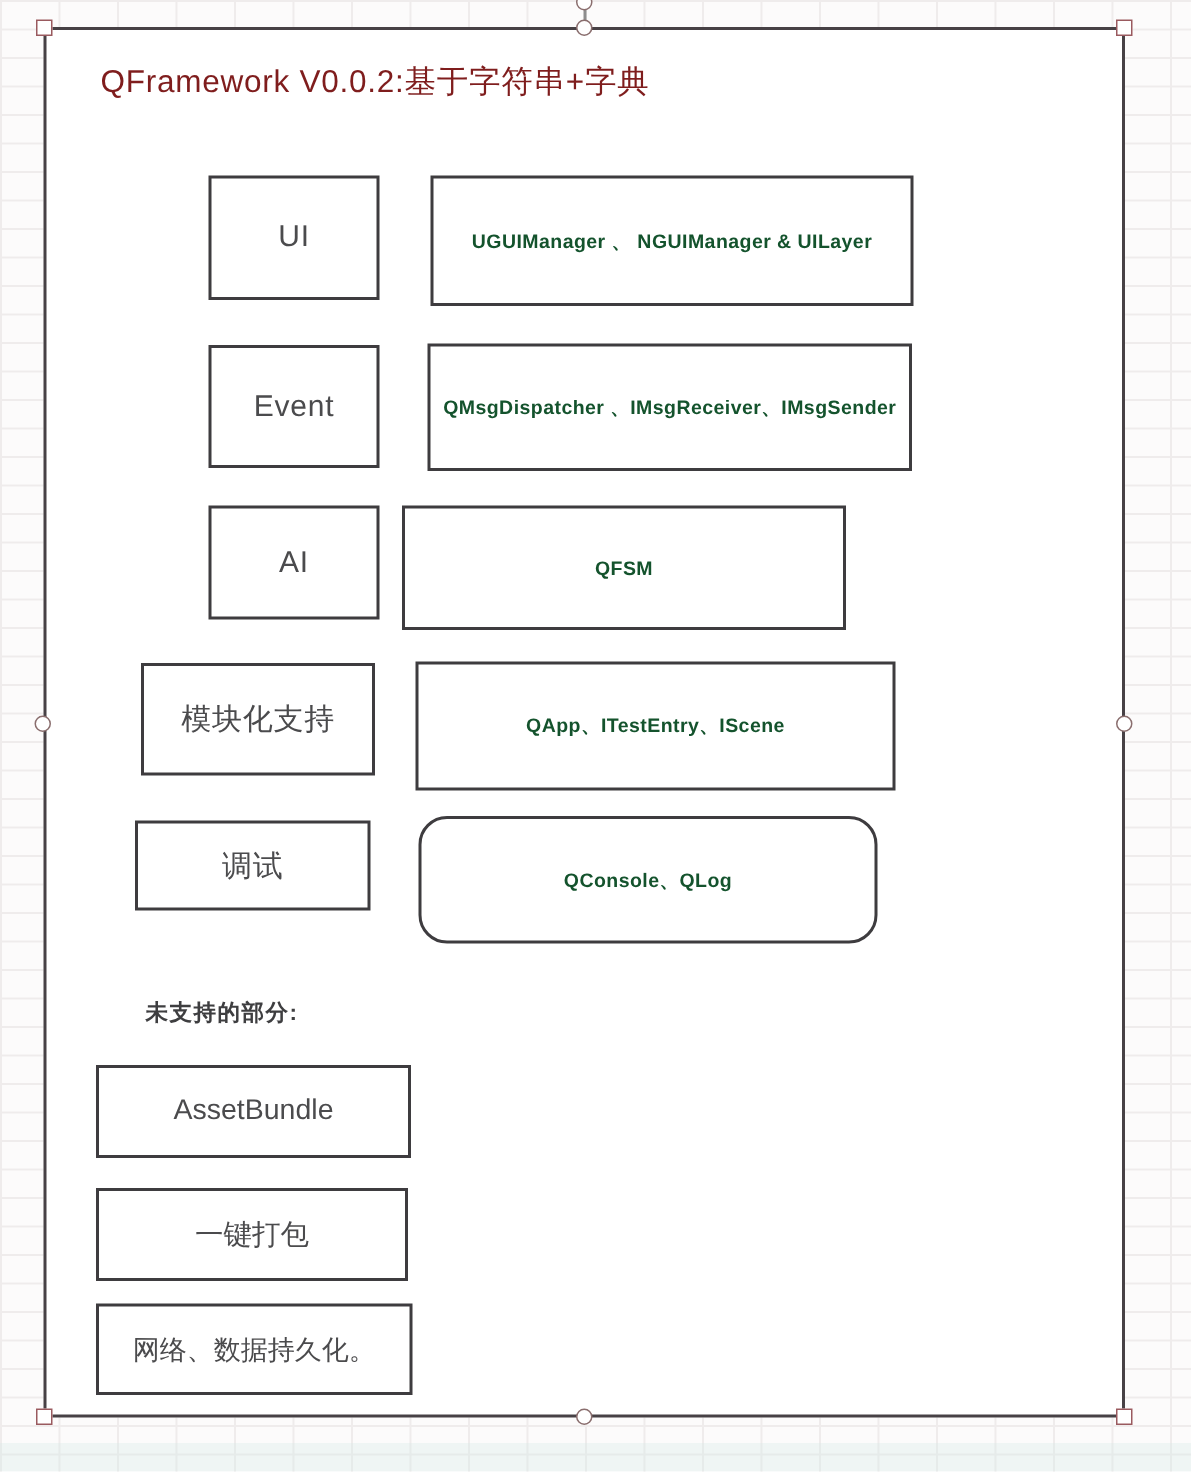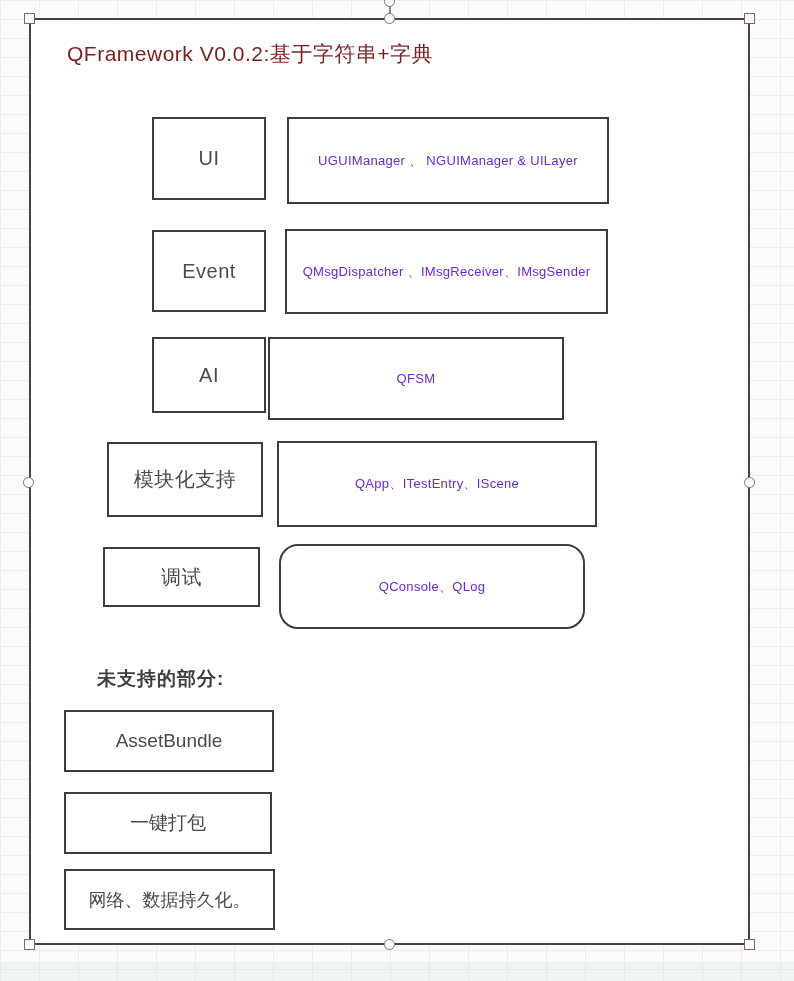--- a/index.html
+++ b/index.html
@@ -41,36 +41,36 @@
   .box {
     position: absolute;
     box-sizing: border-box;
     border: 2px solid #3e3c3f;
     background: #ffffff;
     display: flex;
     align-items: center;
     justify-content: center;
     text-align: center;
   }
-  .label-box { font-size: 20px; letter-spacing: 0.5px; margin-left: 13px; }
-  .detail-box { font-size: 13px; letter-spacing: 0.3px; color: #6d28d9; padding: 0 8px; }
+  .label-box { font-size: 20px; letter-spacing: 0.5px; }
+  .detail-box { font-size: 13px; letter-spacing: 0.3px; color: #14532d; padding: 0 8px; font-weight: bold; }
   .r1l { left:108px; top:97px;  width:114px; height:83px; }
   .r1r { left:256px; top:97px;  width:322px; height:87px; }
   .r2l { left:108px; top:210px; width:114px; height:82px; }
   .r2r { left:254px; top:209px; width:323px; height:85px; }
   .r3l { left:108px; top:317px; width:114px; height:76px; }
   .r3r { left:237px; top:317px; width:296px; height:83px; }
   .r4l { left:63px;  top:422px; width:156px; height:75px; }
   .r4r { left:246px; top:421px; width:320px; height:86px; }
   .r5l { left:59px;  top:527px; width:157px; height:60px; }
   .r5r { left:248px; top:524px; width:306px; height:85px;border-radius:19px; }
   .unsupported-heading {
     position: absolute;
     left: 66px; top: 646px;
-    font-size: 19px;
+    font-size: 15px;
     font-weight: 700;
     color: #3e3e40;
     letter-spacing: 1px;
   }
   .u1 { left:33px; top:690px; width:210px; height:62px; font-size:19px; }
   .u2 { left:33px; top:772px; width:208px; height:62px; font-size:19px; }
   .u3 { left:33px; top:849px; width:211px; height:61px; font-size:18px; }
   .handle {
     position: absolute;
     width: 9px; height: 9px;

